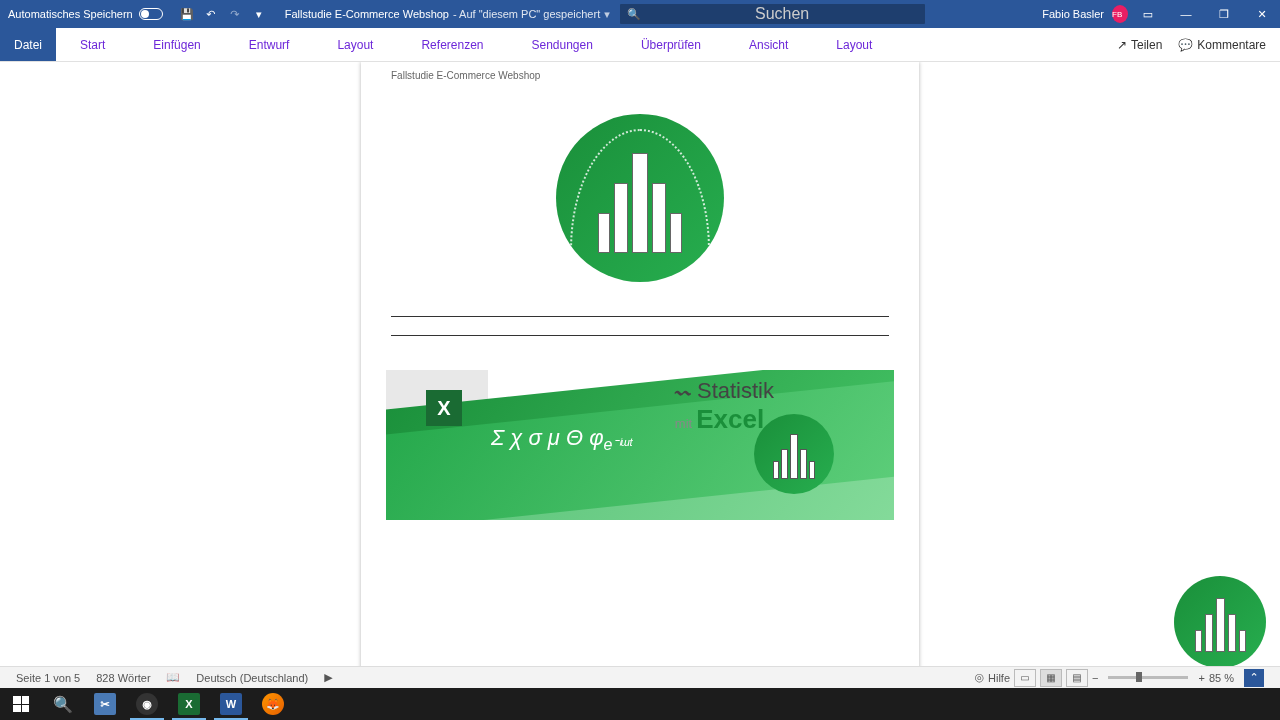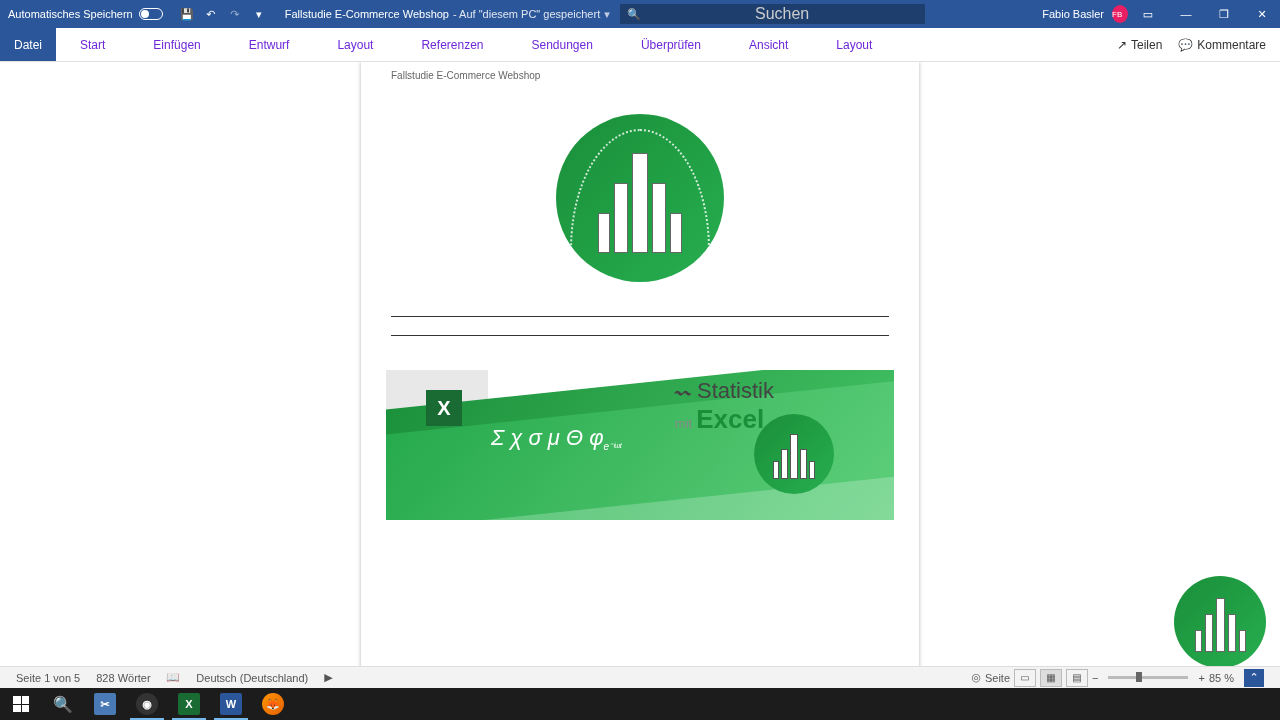--- a/index.html
+++ b/index.html
@@ -147,21 +147,21 @@
     <hr class="sep">
     <div class="doc-title">
     </div>
     <hr class="sep2">
     <div class="banner">
       <div class="banner-diag"></div>
       <div class="banner-diag2"></div>
       <div class="excel-icon">
           <span>X</span>
         </div>
-      <div class="greek"><span>Σ χ σ μ Θ φ</span><sub style="font-size:10px">e⁻ⁱᵚᵗ</sub></div>
+      <div class="greek"><span>Σ χ σ μ Θ φ</span><sub style="font-size:16px">e⁻ⁱᵚᵗ</sub></div>
       <div class="banner-text">
         <span style="font-size:16px">〰</span> <span>Statistik</span><br>
         <span class="mit">mit</span><span class="excel-word">Excel</span>
       </div>
       <div class="small-logo">
         <div class="bars">
             <div class="bar b1"></div>
             <div class="bar b2"></div>
             <div class="bar b3"></div>
             <div class="bar b4"></div>
@@ -184,21 +184,21 @@
 
 <div class="status-bar">
   <div>Seite 1 von 5</div>
   <div>828 Wörter</div>
   <div>📖</div>
   <div>Deutsch (Deutschland)</div>
   <div>▶</div>
   <div class="status-right">
     <div style="display:flex;gap:4px;align-items:center">
         <span>◎</span>
-        <span>Seite</span>
+        <span>Hilfe</span>
       </div>
     <div class="view-btn">▭</div>
     <div class="view-btn active">▦</div>
     <div class="view-btn">▤</div>
     <span>−</span>
     <div class="zoom-slider"></div>
     <span>+</span>
     <div>85 %</div>
     <div class="collapse">⌃</div>
   </div>

